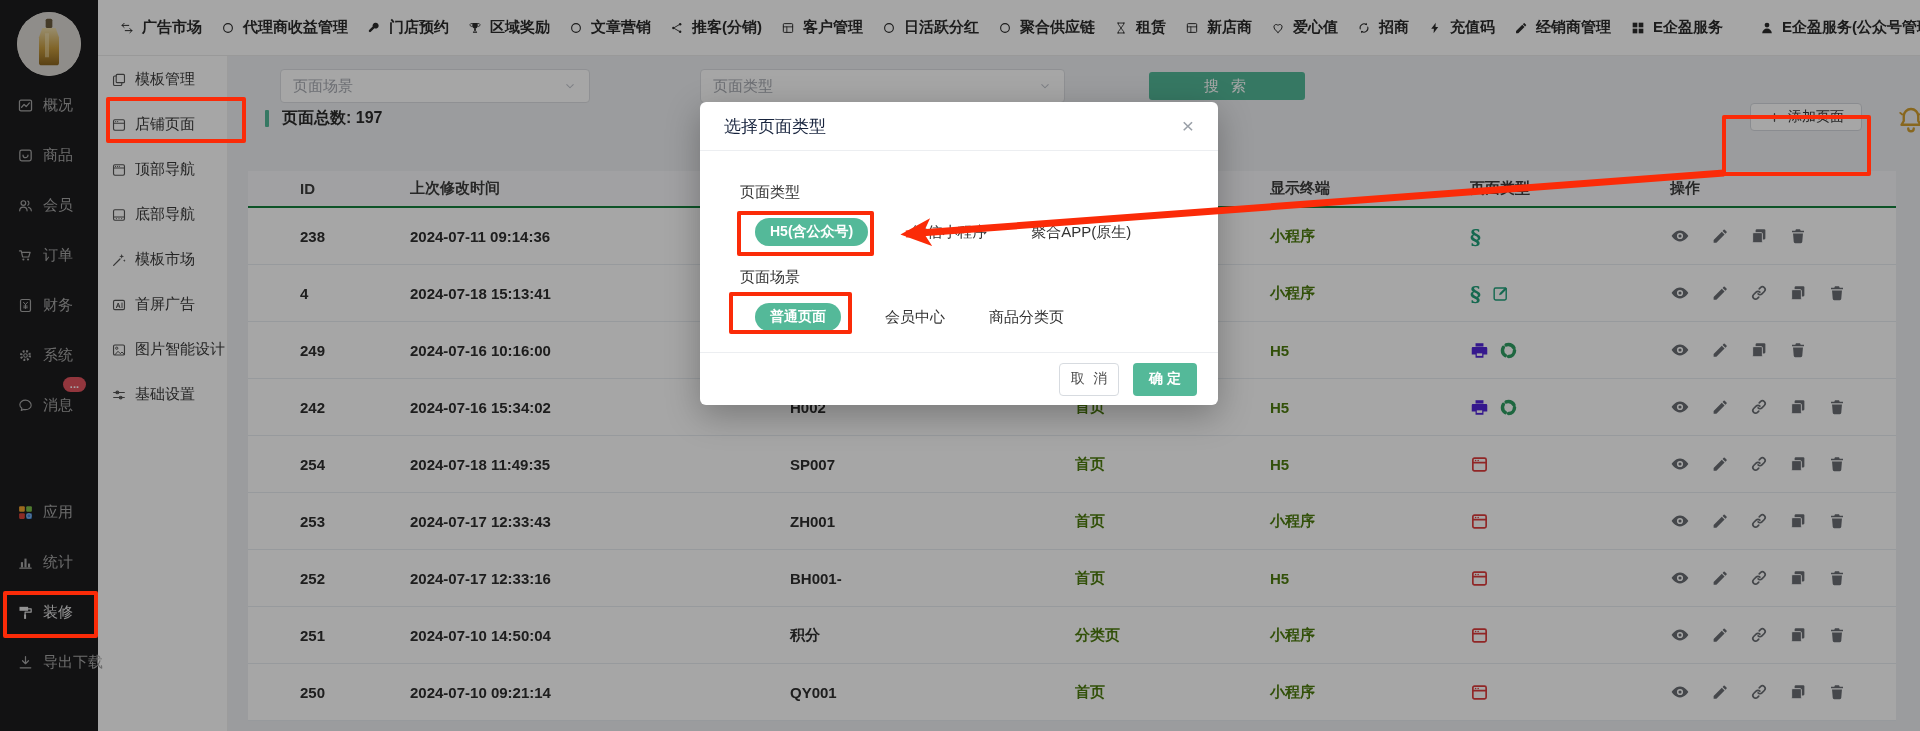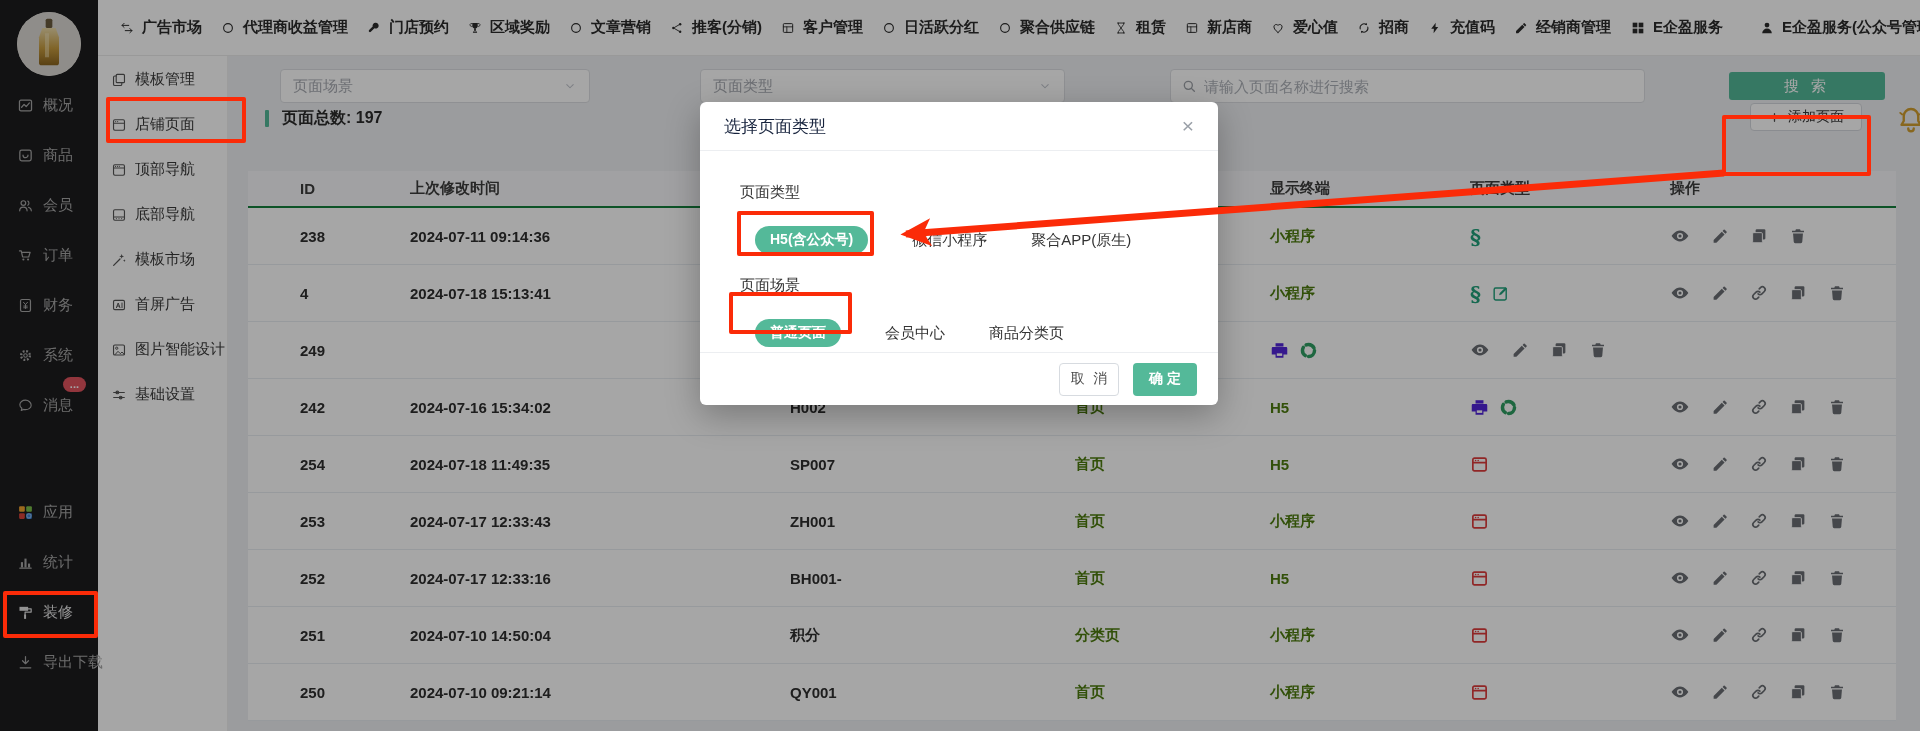--- a/index.html
+++ b/index.html
@@ -66,21 +66,21 @@
   .act{font-size:18px;cursor:pointer}
   .act-view{font-size:20px}
 
   
   .overlay{position:absolute;inset:0;background:rgba(0,0,0,.35);z-index:50}
   .modal{position:absolute;left:700px;top:102px;width:518px;height:303px;background:#fff;border-radius:6px;box-shadow:0 10px 34px rgba(0,0,0,.28);z-index:60}
   .modal-head{height:49px;display:flex;align-items:center;padding:0 24px;border-bottom:1px solid #eceef1}
   .modal-title{flex:1;font-size:17px;color:#17233d}
   .modal-close{font-size:21px;color:#9aa0a8;cursor:pointer}
   .m-label{font-size:15px;color:#333;margin:32px 0 0 40px}
-  .m-label + .m-opts{margin-top:24px}
+  .m-label + .m-opts{margin-top:16px}
   .m-label.second{margin-top:22px}
   .m-opts{display:flex;align-items:center;margin-left:55px;gap:44px;height:28px}
   .pill{height:28px;display:flex;align-items:center;padding:0 15px;background:var(--primary);color:#fff;border-radius:14px;font-size:14px;font-weight:700;cursor:pointer}
   .opt{font-size:15px;color:#333;cursor:pointer}
   .modal-foot{position:absolute;left:0;right:0;bottom:0;height:53px;border-top:1px solid #eceef1;display:flex;align-items:center;justify-content:flex-end;gap:14px;padding-right:21px}
   .btn-cancel{width:60px;height:33px;background:#fff;border:1px solid #d7dbe0;border-radius:4px;font-size:14px;color:#4a4a4a;cursor:pointer;font-family:Liberation Mono, monospace}
   .btn-confirm{width:64px;height:33px;background:var(--primary);border:none;border-radius:4px;font-size:14px;font-weight:700;color:#fff;cursor:pointer;font-family:inherit}
 
   
   .abox{position:absolute;border:4px solid var(--red);border-radius:2px;z-index:100;pointer-events:none}
@@ -476,29 +476,20 @@
                 </svg>
               </span>
           </div>
           <div class="sel sel2">
             <span>页面类型</span>
             <span class="ic">
                 <svg viewBox="0 0 24 24">
                   <path d="M6.5 9.5 12 15l5.5-5.5" fill="none" stroke="currentColor" stroke-width="1.8" stroke-linecap="round" stroke-linejoin="round"></path>
                 </svg>
               </span>
-          </div>
-          <div class="searchbox">
-            <span class="ic">
-                <svg viewBox="0 0 24 24">
-                  <circle cx="11" cy="11" r="6" fill="none" stroke="currentColor" stroke-width="2"></circle>
-                  <path d="M15.6 15.6 20 20" fill="none" stroke="currentColor" stroke-width="2" stroke-linecap="round" stroke-linejoin="round"></path>
-                </svg>
-              </span>
-            <input type="text" placeholder="请输入页面名称进行搜索" style="">
           </div>
           <button class="btn-search">搜 索</button>
         </div>
 
         <div class="row2">
           <div class="summary">
             <span class="summary-bar"></span>
             <span class="summary-text"><span>页面总数:</span> <span>197</span></span>
           </div>
           <button class="btn-add">
@@ -608,20 +599,21 @@
                   </span>
                   <span class="ic act">
                     <svg viewBox="0 0 24 24">
                       <path d="M9.3 3h5.4l.9 1.9H20v2H4v-2h4.4zM5.4 8.6h13.2l-.9 11.2a2 2 0 0 1-2 1.9H8.3a2 2 0 0 1-2-1.9z" fill="currentColor"></path>
                     </svg>
                   </span>
                 </div>
               </div>
               <div class="trow">
                 <div class="c-id">249</div>
+                <div class="c-time">2024-07-16 10:16:00</div>
                 <div class="c-name"></div>
                 <div class="c-scene"></div>
                 <div class="c-term">H5</div>
                 <div class="c-type">
                   <span class="ic ti c-printer">
                     <svg viewBox="0 0 24 24">
                       <path d="M7 2.8h10V7H7z" fill="currentColor"></path>
                       <path d="M3.8 7.5h16.4c.9 0 1.6.7 1.6 1.6v8H17v4.1H7v-4.1H2.2v-8c0-.9.7-1.6 1.6-1.6z" fill="currentColor"></path>
                       <rect x="8.6" y="15.6" width="6.8" height="3.2" fill="#fff"></rect>
                     </svg>

